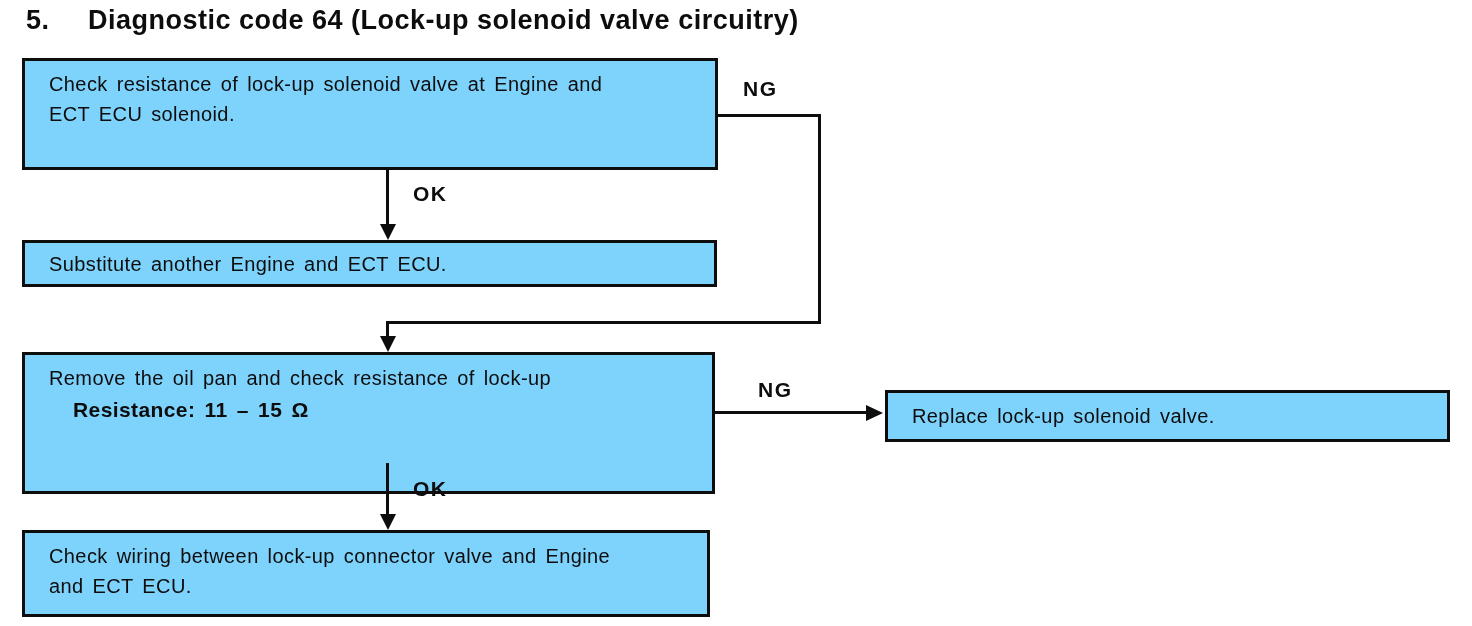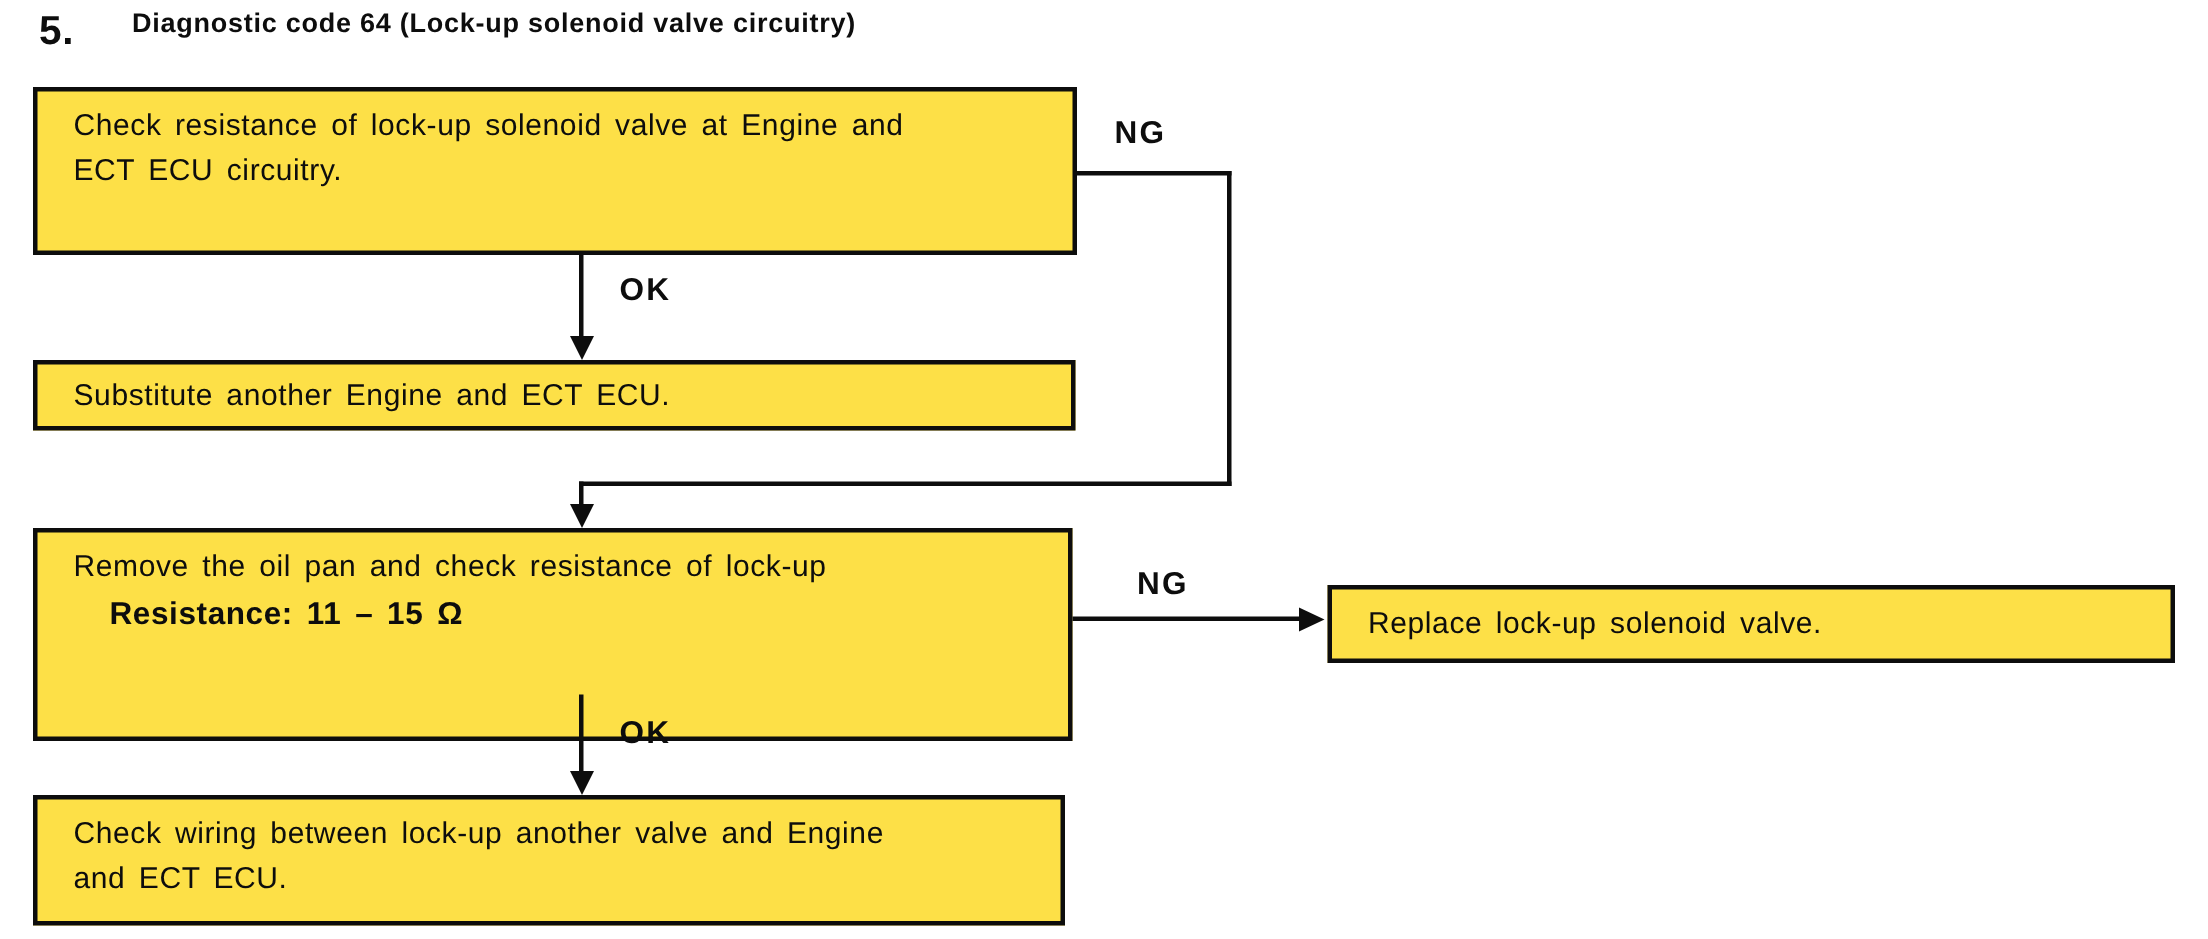--- a/index.html
+++ b/index.html
@@ -23,31 +23,31 @@
     left: 26px;
     top: 5px;
     font-size: 27px;
     font-weight: bold;
     letter-spacing: 0.5px;
   }
   .title-text {
     position: absolute;
     left: 88px;
     top: 5px;
-    font-size: 18px;
+    font-size: 27px;
     font-weight: bold;
     letter-spacing: 0.5px;
   }
 
   
   .box {
     position: absolute;
     box-sizing: border-box;
     border: 3px solid #0d0d0d;
-    background: #fde047;
+    background: #7dd3fc;
     font-size: 20px;
     line-height: 30px;
     letter-spacing: 0.4px;
     word-spacing: 3px;
   }
   .box .line { white-space: nowrap; }
   .box.pad { padding: 8px 10px 0 24px; }
   .box.center {
     display: flex;
     align-items: center;
@@ -101,21 +101,21 @@
 </head>
 <body>
 
 <div class="page">
 
   <span class="title-num">5.</span>
   <span class="title-text">Diagnostic code 64 (Lock-up solenoid valve circuitry)</span>
 
   <div class="box pad b1">
     <div class="line">Check resistance of lock-up solenoid valve at Engine and</div>
-    <div class="line">ECT ECU circuitry.</div>
+    <div class="line">ECT ECU solenoid.</div>
   </div>
 
   <div class="seg v" style="left:386px; top:170px; height:56px;"></div>
   <div class="arrow-down" style="left:380px; top:224px;"></div>
   <div class="lbl" style="left:413px; top:182px;">OK</div>
 
   <div class="lbl" style="left:743px; top:77px;">NG</div>
   <div class="seg h" style="left:716px; top:114px; width:105px;"></div>
   <div class="seg v" style="left:818px; top:114px; height:210px;"></div>
   <div class="seg h" style="left:386px; top:321px; width:435px;"></div>
@@ -137,17 +137,17 @@
 
   <div class="box center b5">
     <div class="line">Replace lock-up solenoid valve.</div>
   </div>
 
   <div class="seg v" style="left:386px; top:463px; height:53px;"></div>
   <div class="arrow-down" style="left:380px; top:514px;"></div>
   <div class="lbl" style="left:413px; top:477px;">OK</div>
 
   <div class="box pad b4">
-    <div class="line">Check wiring between lock-up another valve and Engine</div>
+    <div class="line">Check wiring between lock-up connector valve and Engine</div>
     <div class="line">and ECT ECU.</div>
   </div>
 
 </div>
 
 </body></html>

